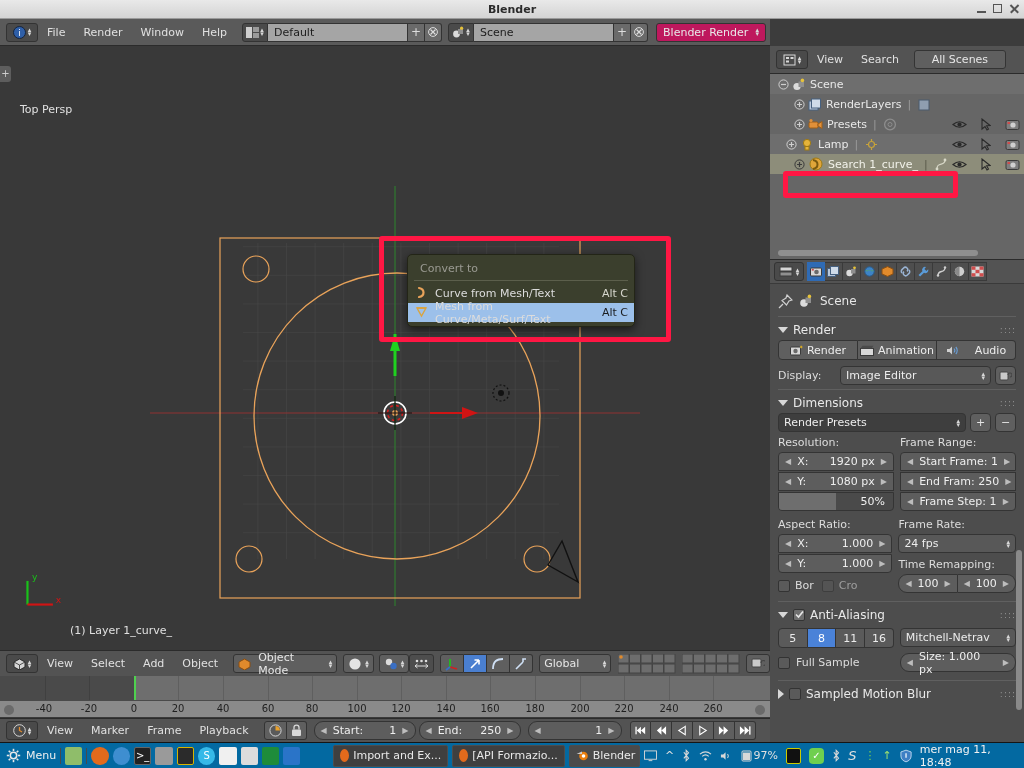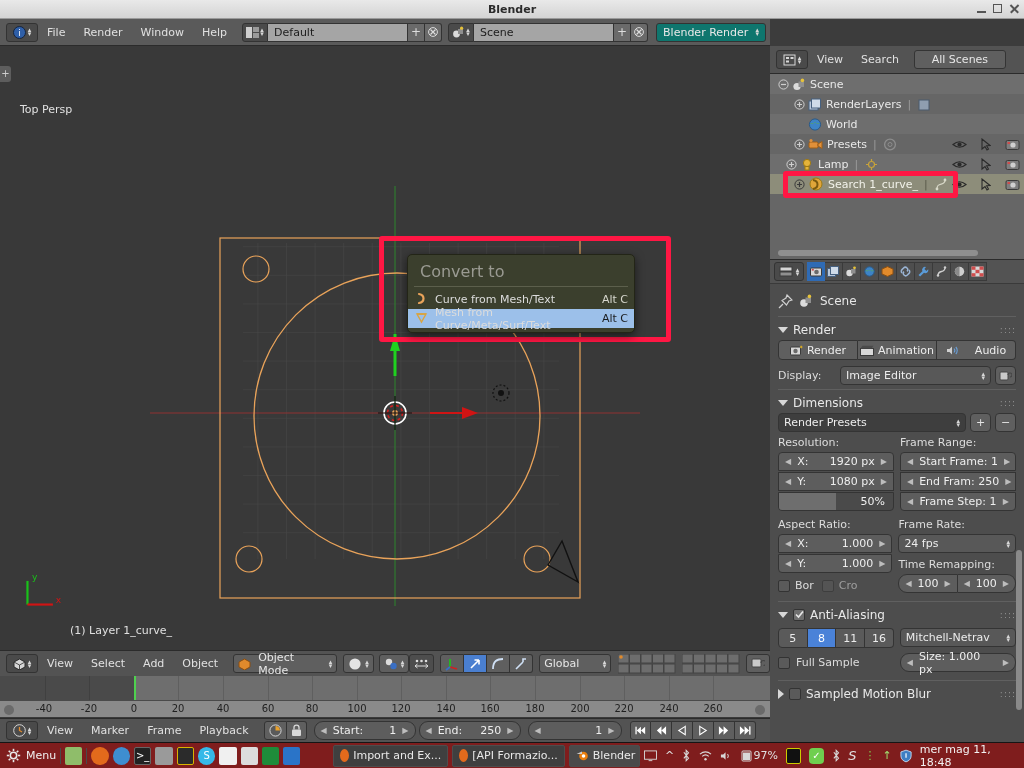--- a/index.html
+++ b/index.html
@@ -68,21 +68,21 @@
     padding:0 6px; min-width:140px;
   }
   .id-btn{
     width:17px; height:19px; background:#6a6a6a; border:1px solid #333;
     border-left:none; display:flex; align-items:center; justify-content:center;
     color:#ddd; font-size:12px;
   }
   .id-btn:last-child{ border-radius:0 3px 3px 0; }
 
   .engine-sel{
-    height:19px; background:#0f766e; border:1px solid #333; border-radius:3px;
+    height:19px; background:#be185d; border:1px solid #333; border-radius:3px;
     display:flex; align-items:center; padding:0 6px; min-width:110px;
     justify-content:space-between; color:#e8e8e8; margin-left:8px;
   }
 
   
   .updown{ display:inline-flex; flex-direction:column; line-height:4px; font-size:7px; color:#d8d8d8; }
 
   
   .viewport{
     position:absolute; left:0; top:46px; width:770px; height:604px;
@@ -100,21 +100,21 @@
   .redbox{
     position:absolute; border:5px solid #ff1744; border-radius:3px;
     pointer-events:none;
   }
   .popup{
     position:absolute; background:#3b3f2d; border:1px solid #232517;
     border-radius:5px; box-shadow:0 3px 10px rgba(0,0,0,.55);
     padding:3px 0 4px 0; width:228px;
   }
   .popup-title{
-    padding:4px 28px 5px 12px; color:#9a9a92; font-size:16px;
+    padding:4px 28px 5px 12px; color:#9a9a92; font-size:11px;
   }
   .popup-sep{ height:1px; background:#5c5f4c; margin:0 6px 3px 6px; }
   .popup-row{
     display:flex; align-items:center; height:19px; padding:0 6px;
     color:#dfdfd6; font-size:11px; gap:7px;
   }
   .popup-row.hl{ background:#9cc0ea; color:#141414; }
   .popup-row .lbl{ flex:1; }
   .popup-row .kbd{ color:inherit; opacity:.95; font-size:11px; }
   .popup-row .ico{ width:14px; text-align:center; }
@@ -252,21 +252,21 @@
   .seg .s:last-child{ border-radius:0 4px 4px 0; }
   .seg .s.on{ background:#4a82d8; color:#fff; }
   .props-scroll{
     position:absolute; right:2px; top:290px; width:6px; height:160px;
     background:#8a8a8a; border-radius:3px;
   }
 
   
   .taskbar{
     position:absolute; left:0; top:742px; width:1024px; height:26px;
-    background:#7f1d1d; display:flex; align-items:center; gap:4px; padding:0 6px;
+    background:#0369a1; display:flex; align-items:center; gap:4px; padding:0 6px;
     border-top:1px solid #151515;
   }
   .tb-menu{ display:flex; align-items:center; gap:5px; color:#f0f0f0; font-size:11px; }
   .tb-ico{ width:18px;height:18px;border-radius:2px; display:flex; align-items:center;
            justify-content:center; font-size:10px; color:#fff; }
   .tb-task{
     height:22px; background:#3f3f3f; border:1px solid #4d4d4d; border-radius:2px;
     display:flex; align-items:center; gap:4px; padding:0 6px; color:#e8e8e8; font-size:11px;
     max-width:120px; overflow:hidden; white-space:nowrap;
   }
@@ -715,27 +715,20 @@
           <rect x="1" y="3" width="9" height="9" fill="#b9c7da" stroke="#46607f"></rect>
           <rect x="3.5" y="1" width="9" height="9" fill="#cfdbe9" stroke="#46607f"></rect>
         </svg>
       <span>RenderLayers</span>
       <span style="margin:0 6px; color:#9a9a9a;">|</span>
       <svg width="14" height="13" viewBox="0 0 14 13">
           <rect x="2" y="2" width="10" height="10" fill="#8f9eb0" stroke="#4a5a6d"></rect>
         </svg>
     </div>
 
-    <div class="ol-row alt" style="padding-left:38px">
-      <svg width="14" height="13" viewBox="0 0 14 13" style="margin-right:4px">
-          <circle cx="7" cy="6.5" r="5.6" fill="#3d84c6" stroke="#2a5a89"></circle>
-          <path d="M2 5 Q5 7 7 4 Q9 7 12 5" fill="#5aa85a" stroke="none"></path>
-        </svg>
-      <span>World</span>
-    </div>
 
     <div class="ol-row" style="padding-left:24px">
       <svg class="exp" viewBox="0 0 11 11">
           <circle cx="5.5" cy="5.5" r="4.6" fill="none" stroke="#cfcfcf"></circle>
           <path d="M3 5.5 H8 M5.5 3 V8" stroke="#cfcfcf" stroke-width="1.2"></path>
         </svg>
       <svg width="15" height="13" viewBox="0 0 15 13" style="margin-right:4px">
           <rect x="1" y="4" width="9" height="6" rx="1.5" fill="#e0903a" stroke="#a05e16"></rect>
           <path d="M10 6 L14 3.5 L14 10.5 L10 8 Z" fill="#e0903a" stroke="#a05e16"></path>
           <circle cx="3" cy="2.5" r="1.6" fill="#e0903a"></circle>

